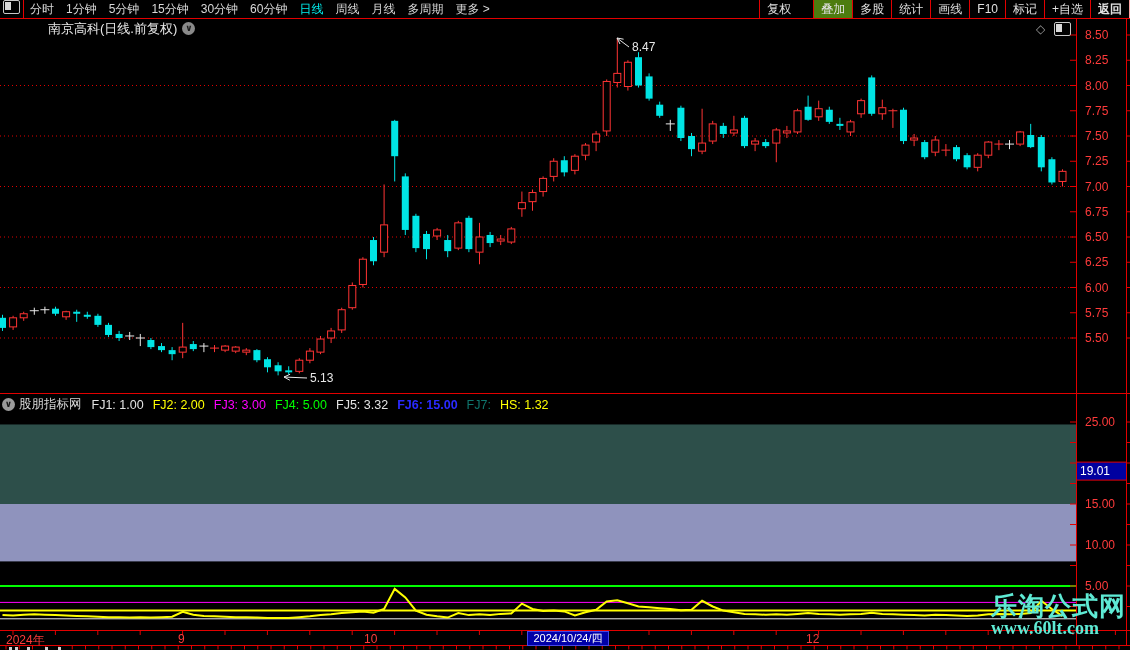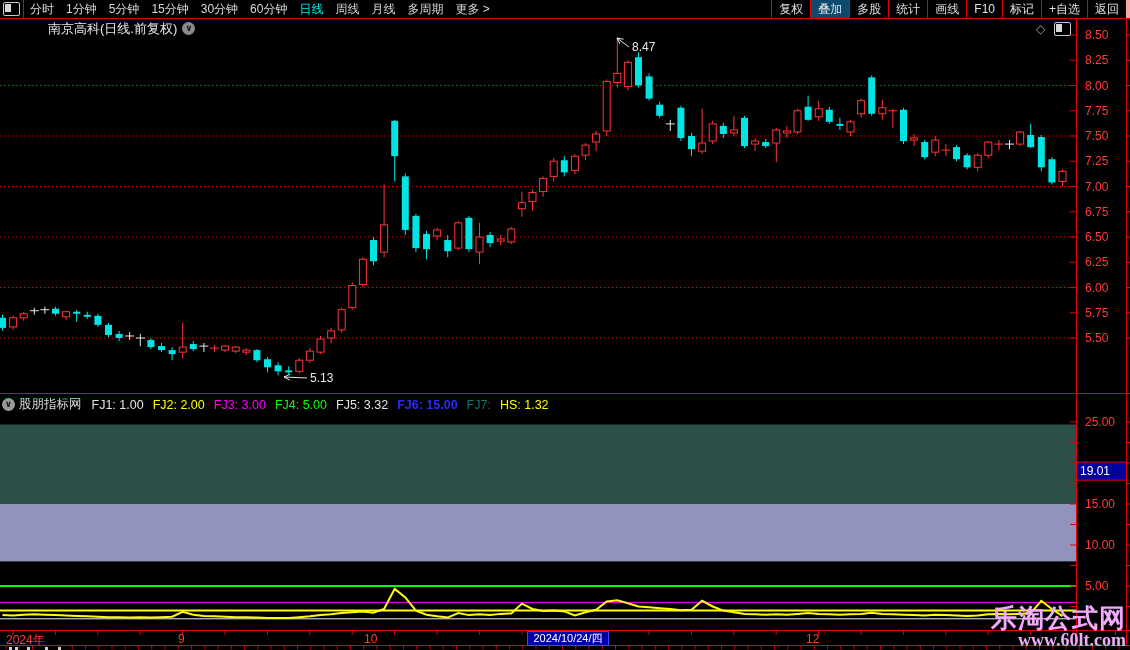--- a/index.html
+++ b/index.html
@@ -1,29 +1,29 @@
 <!DOCTYPE html>
 <html><head>
 <meta charset="utf-8">
 <style>
   html,body{margin:0;padding:0;background:#000;}
   #app{position:relative;width:1130px;height:650px;background:#000;overflow:hidden;
        font-family:"Liberation Sans","DejaVu Sans",sans-serif;-webkit-font-smoothing:none;}
   
-  #toolbar{position:absolute;left:0;top:0;width:1130px;height:18px;display:flex;align-items:center;}
+  #toolbar{position:absolute;left:0;top:0;width:1130px;height:18px;display:flex;}
   #toolbar-line{position:absolute;left:0;top:18px;width:1130px;height:1px;background:#e20000;}
   .layout-box{width:15px;height:12px;border:1px solid #c8c8c8;border-radius:2px;margin-left:3px;position:relative;}
   .layout-box i{position:absolute;left:1px;top:1px;width:6px;height:8px;background:#d8d8d8;}
   .icon-sep{width:1px;height:18px;background:#e20000;margin-left:3px;}
   .period{color:#d8d8d8;font-size:12px;margin:0 6px;line-height:18px;cursor:default;white-space:nowrap;}
   .period.active{color:#00f0f0;}
   #toolbar-right{margin-left:auto;display:flex;height:18px;}
   .tbtn{color:#e0e0e0;font-size:12px;line-height:18px;padding:0 7px;border-left:1px solid #e20000;white-space:nowrap;}
-  .tbtn:last-child{border-right:4px solid #fca5a5;}
-  .tbtn.pressed{background:#0c4a6e;}
+  .tbtn:last-child{border-right:1px solid #fca5a5;font-weight:bold;}
+  .tbtn.pressed{background:#4d7c0f;margin-left:15px;}
   
   #title-row{position:absolute;left:3px;top:21px;height:15px;display:flex;align-items:center;z-index:5;margin-left:45px;}
   #chart-title{color:#e8e8e8;font-size:13px;white-space:nowrap;}
   .chev-circle{display:inline-block;width:13px;height:13px;border-radius:50%;background:#8a8a8a;color:#1a1a1a;
                font-size:9px;line-height:12px;text-align:center;margin-left:5px;font-weight:bold;}
   #chart-corner-icons{position:absolute;left:1036px;top:22px;z-index:5;display:flex;align-items:center;}
   .diamond{color:#9a9a9a;font-size:12px;margin-right:6px;}
   
   #main-chart{position:absolute;left:0;top:18px;width:1130px;height:375px;}
   #divider{position:absolute;left:0;top:393px;width:1130px;height:1px;background:#e20000;}
@@ -34,21 +34,21 @@
   .ind-item{font-size:12.5px;margin-right:9px;white-space:nowrap;}
   #indicator-chart{position:absolute;left:0;top:413px;width:1130px;height:217px;}
   
   #xaxis{position:absolute;left:0;top:630px;width:1123px;height:20px;}
   .xlabel{position:absolute;top:2px;color:#ff3b3b;font-size:12px;white-space:nowrap;z-index:3;}
   #date-box{position:absolute;top:0.5px;height:13px;background:#0000a8;border:1px solid #4646e6;color:#fff;
             font-size:11px;line-height:13px;text-align:center;z-index:4;white-space:nowrap;}
   #clipped-row{position:absolute;left:0;top:646px;width:1130px;height:4px;overflow:hidden;}
   .frag{position:absolute;top:1px;width:3px;height:3px;background:#d0d0d0;}
   
-  #watermark{position:absolute;right:4px;bottom:0px;text-align:right;z-index:9;color:#f0abfc;}
+  #watermark{position:absolute;right:4px;bottom:12px;text-align:left;z-index:9;color:#5eead4;}
   #wm1{font-size:26px;font-weight:bold;letter-spacing:1px;line-height:26px;}
   #wm2{font-family:"Liberation Serif","DejaVu Serif",serif;font-size:18px;font-weight:bold;line-height:19px;}
 </style>
 </head>
 <body>
 
 <div id="app">
 
   <div id="toolbar">
     <span class="layout-box">

